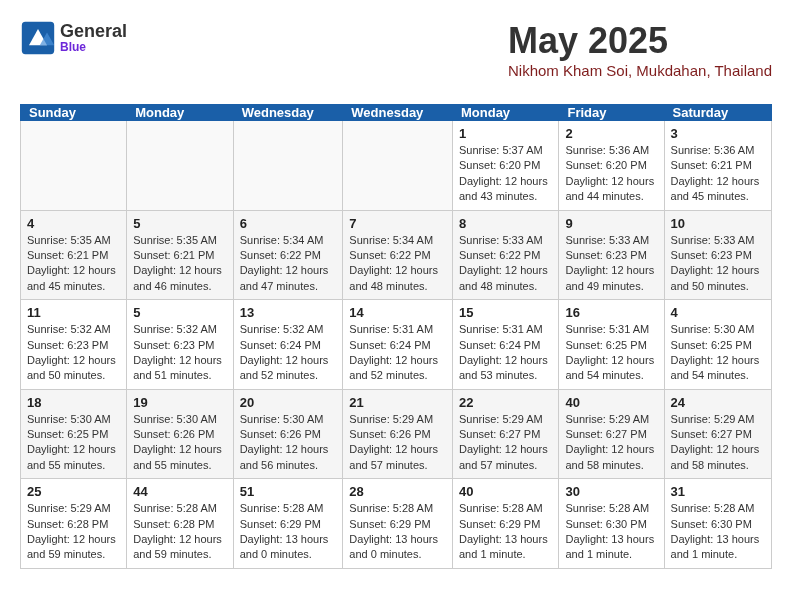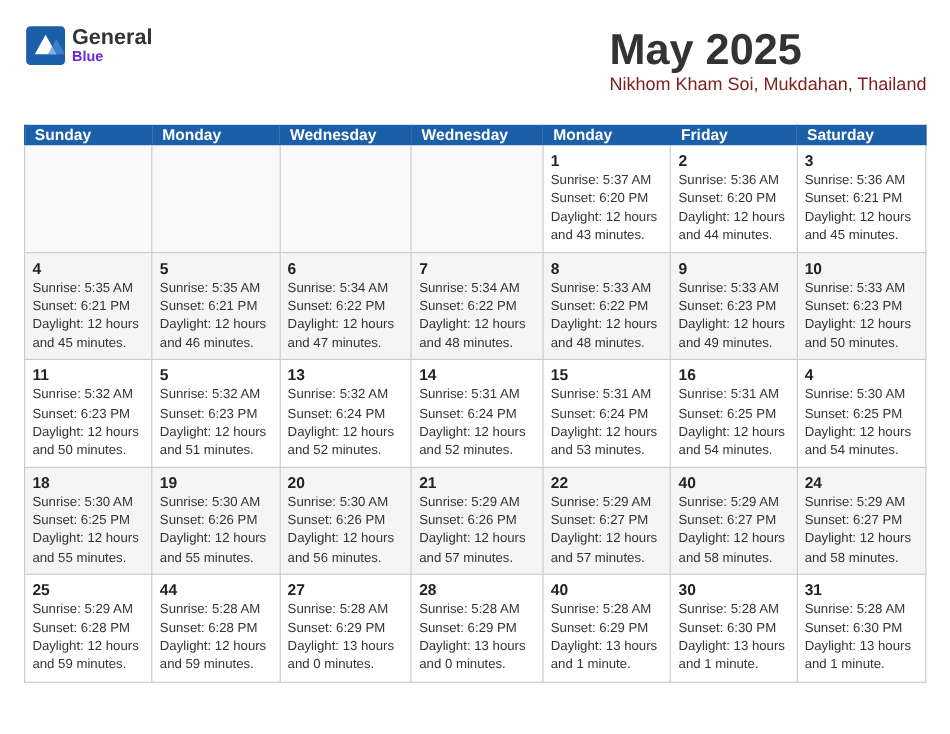--- a/index.html
+++ b/index.html
@@ -321,21 +321,21 @@
 and 59 minutes.</div>
         </td>
         <td>
           <div class="day-number">44</div>
           <div class="day-detail" style="white-space: pre-line;">Sunrise: 5:28 AM
 Sunset: 6:28 PM
 Daylight: 12 hours
 and 59 minutes.</div>
         </td>
         <td>
-          <div class="day-number">27</div>
+          <div class="day-number">51</div>
           <div class="day-detail" style="white-space: pre-line;">Sunrise: 5:28 AM
 Sunset: 6:29 PM
 Daylight: 13 hours
 and 0 minutes.</div>
         </td>
         <td>
           <div class="day-number">28</div>
           <div class="day-detail" style="white-space: pre-line;">Sunrise: 5:28 AM
 Sunset: 6:29 PM
 Daylight: 13 hours

